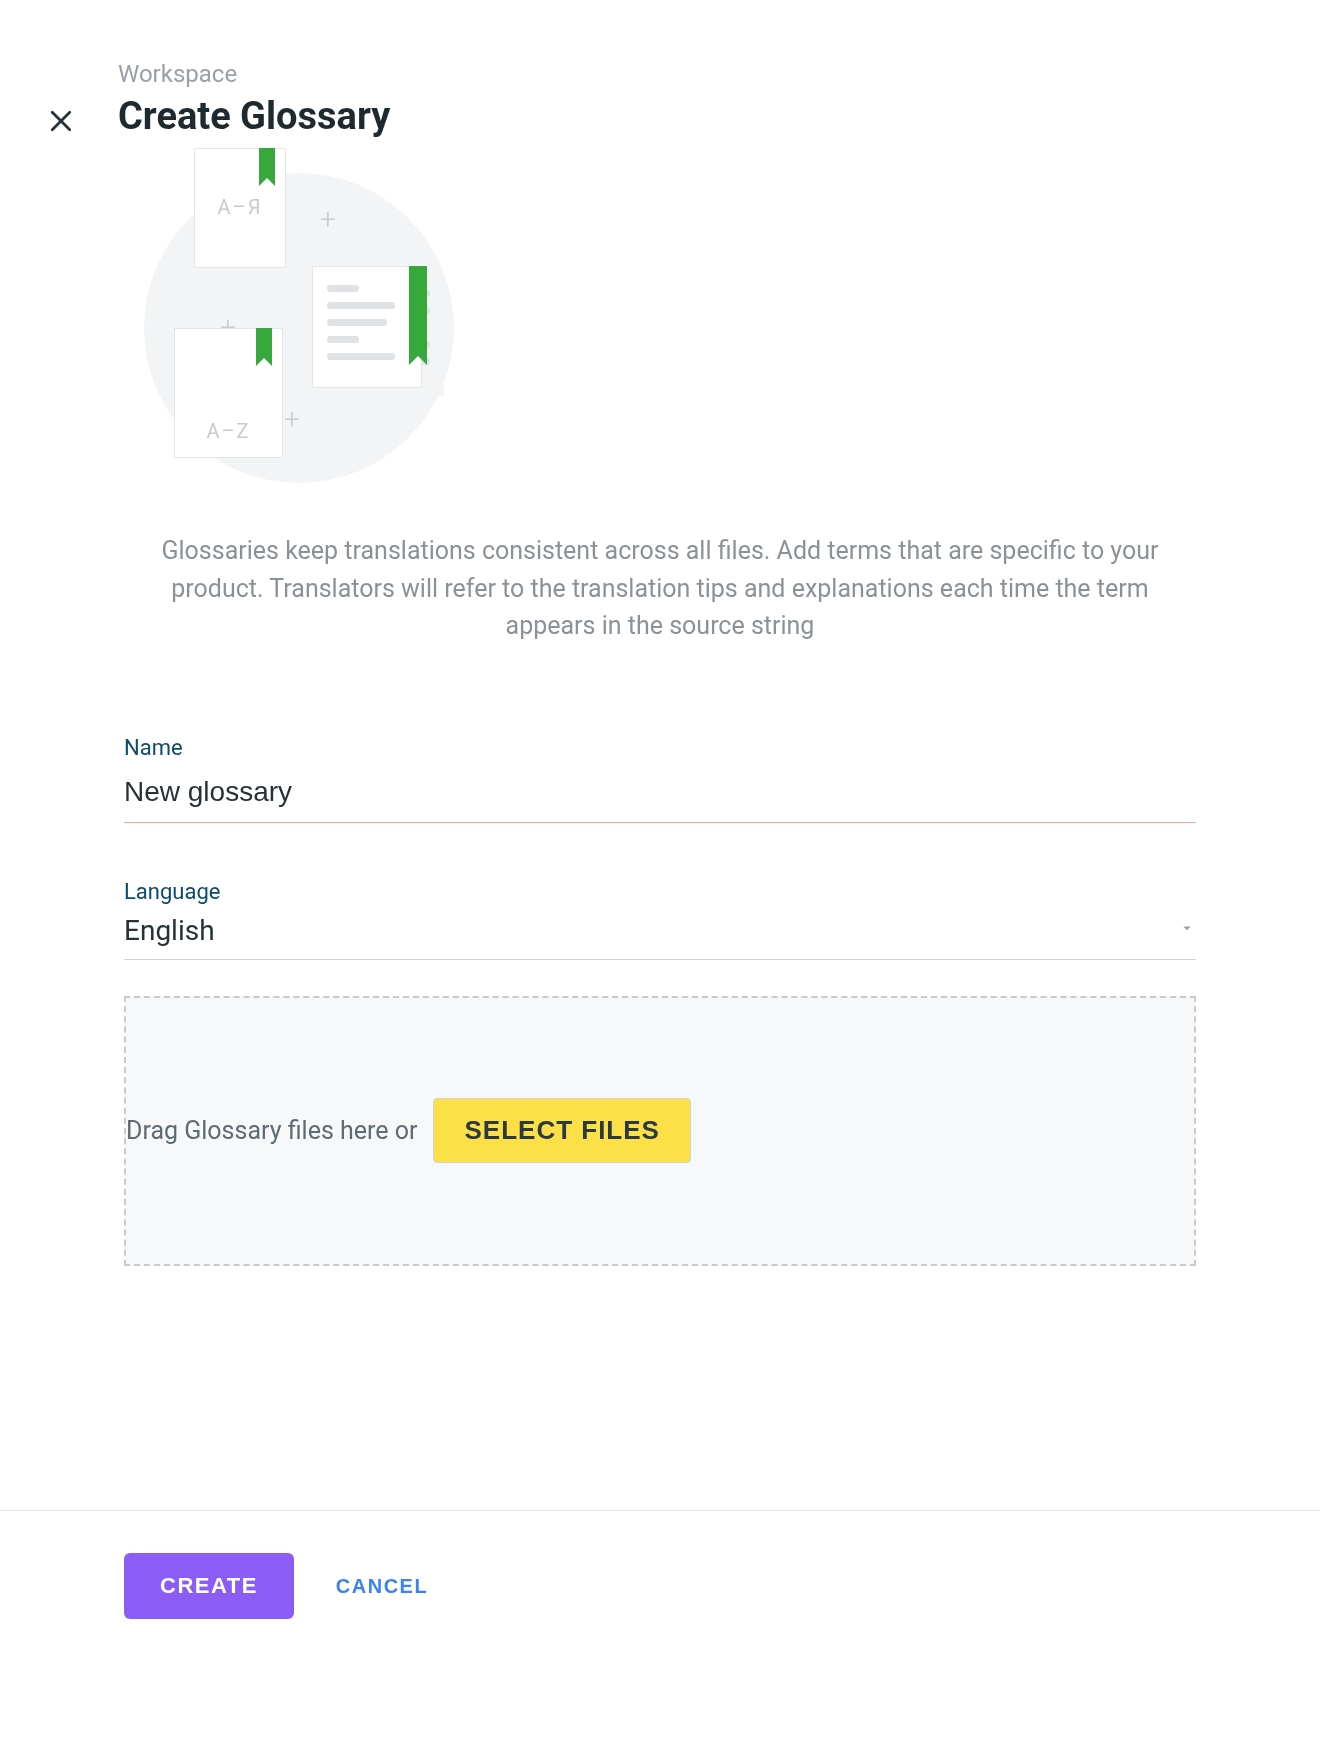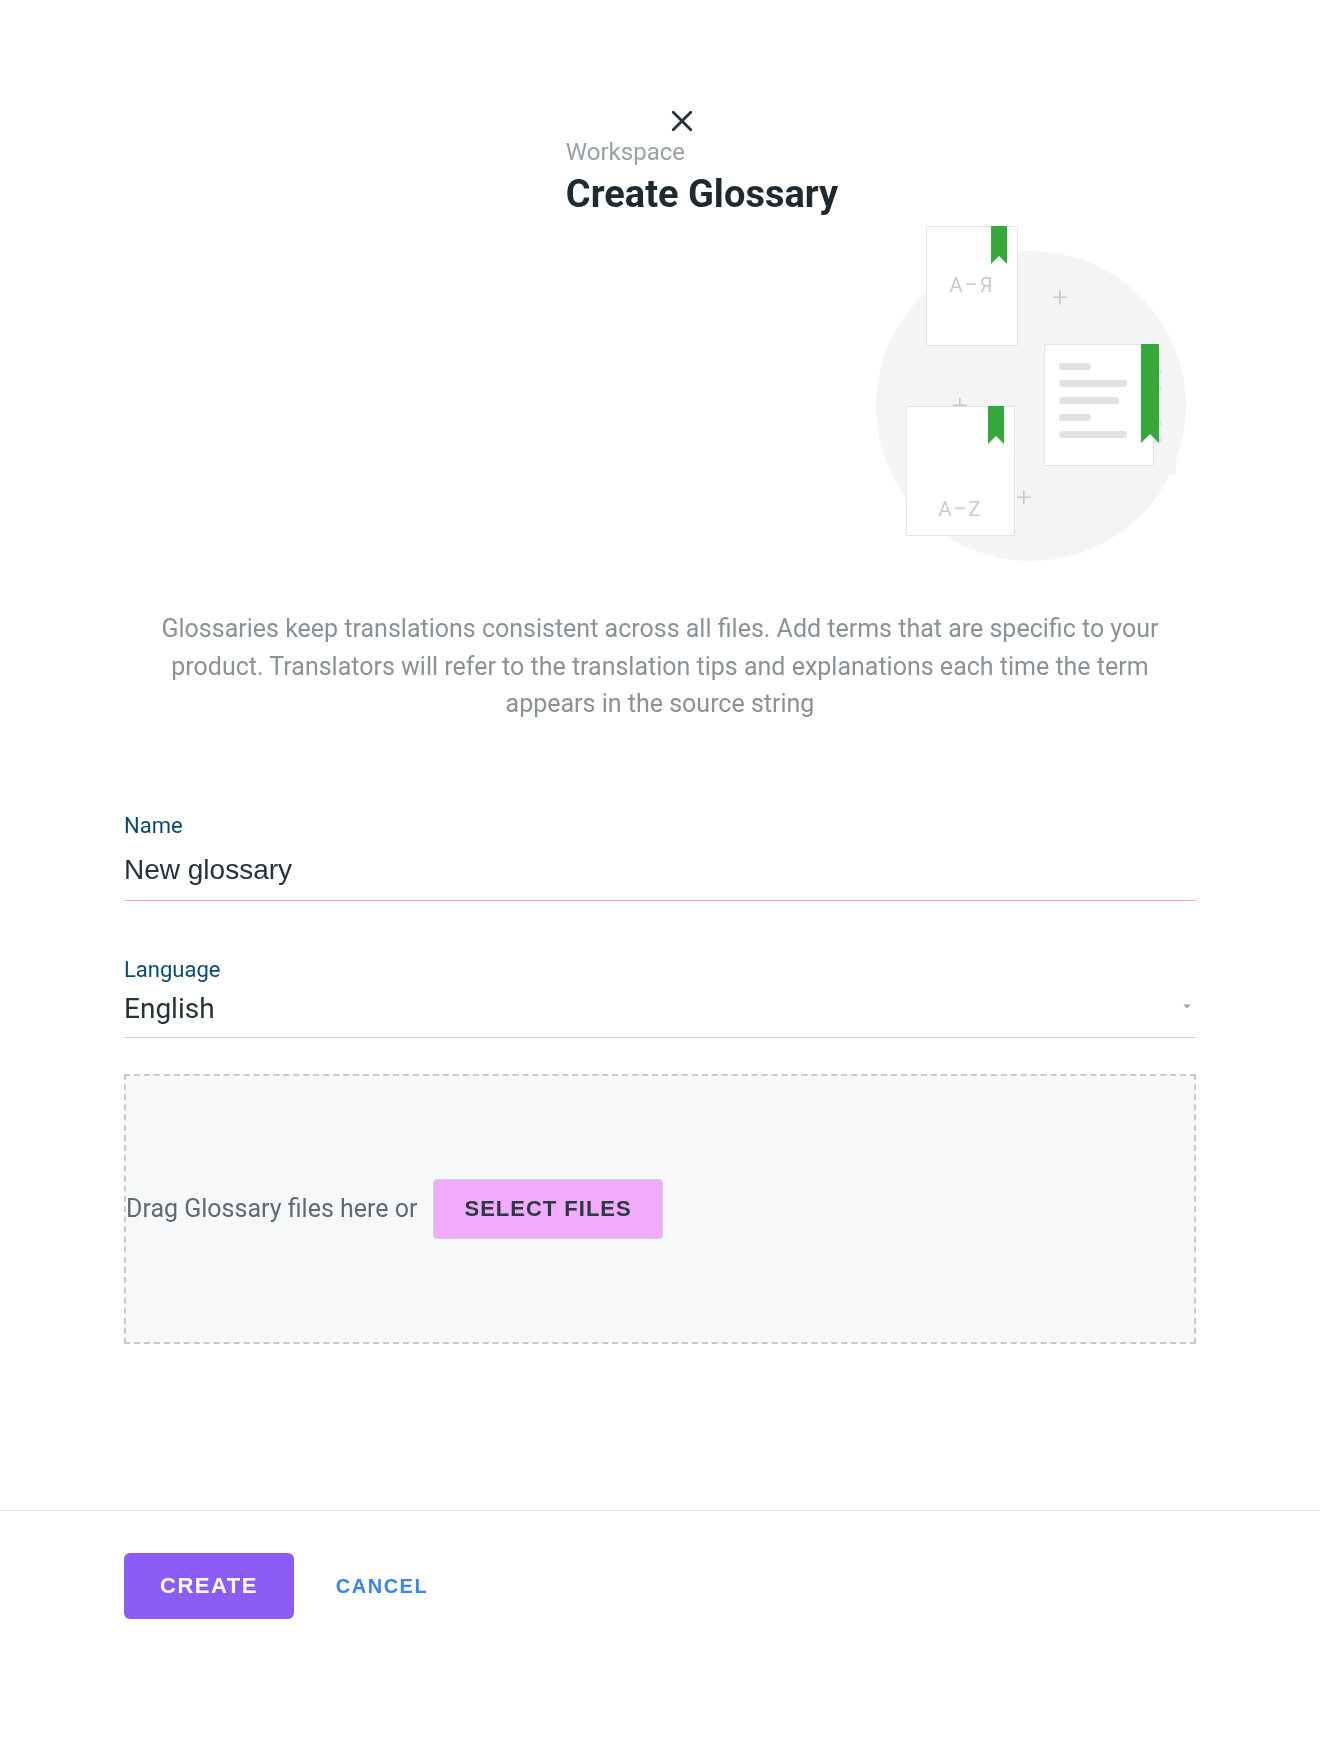--- a/index.html
+++ b/index.html
@@ -9,23 +9,22 @@
     background: #fff;
     color: #263238;
     width: 1320px;
     height: 1740px;
     position: relative;
     overflow: hidden;
   }
 
   .header {
     display: flex;
-    align-items: center;
+    align-items: flex-end;
     padding: 50px 0 0 44px;
-    flex-direction: column;
   }
   .close-icon {
     width: 34px; height: 34px;
     margin-top: 54px;
     display: flex; align-items: center; justify-content: center;
     cursor: pointer;
     color: #263238;
   }
   .close-icon svg { width: 30px; height: 30px; }
   .titles { margin-left: 40px; }
@@ -39,21 +38,21 @@
     font-weight: 700;
     color: #1f2a30;
   }
 
   .content {
     padding: 0 124px;
   }
 
   .illustration {
     display: flex;
-    justify-content: flex-end;
+    justify-content: flex-start;
     margin-top: 10px;
   }
   .illus-canvas {
     position: relative;
     width: 340px;
     height: 340px;
   }
   .illus-bg {
     position: absolute;
     width: 310px; height: 310px;
@@ -190,23 +189,23 @@
     display: flex;
     align-items: center;
     gap: 16px;
   }
   .drop-text {
     font-size: 25px;
     color: #5f6b72;
   }
   .select-files-btn {
     border: 1px solid #d0d4d6;
-    background: #f0abfc;
+    background: #fde047;
     padding: 16px 30px;
-    font-size: 22px;
+    font-size: 26px;
     font-weight: 600;
     letter-spacing: 1px;
     color: #2b3940;
     border-radius: 4px;
     cursor: pointer;
   }
 
   .footer {
     position: absolute;
     left: 0; right: 0;

